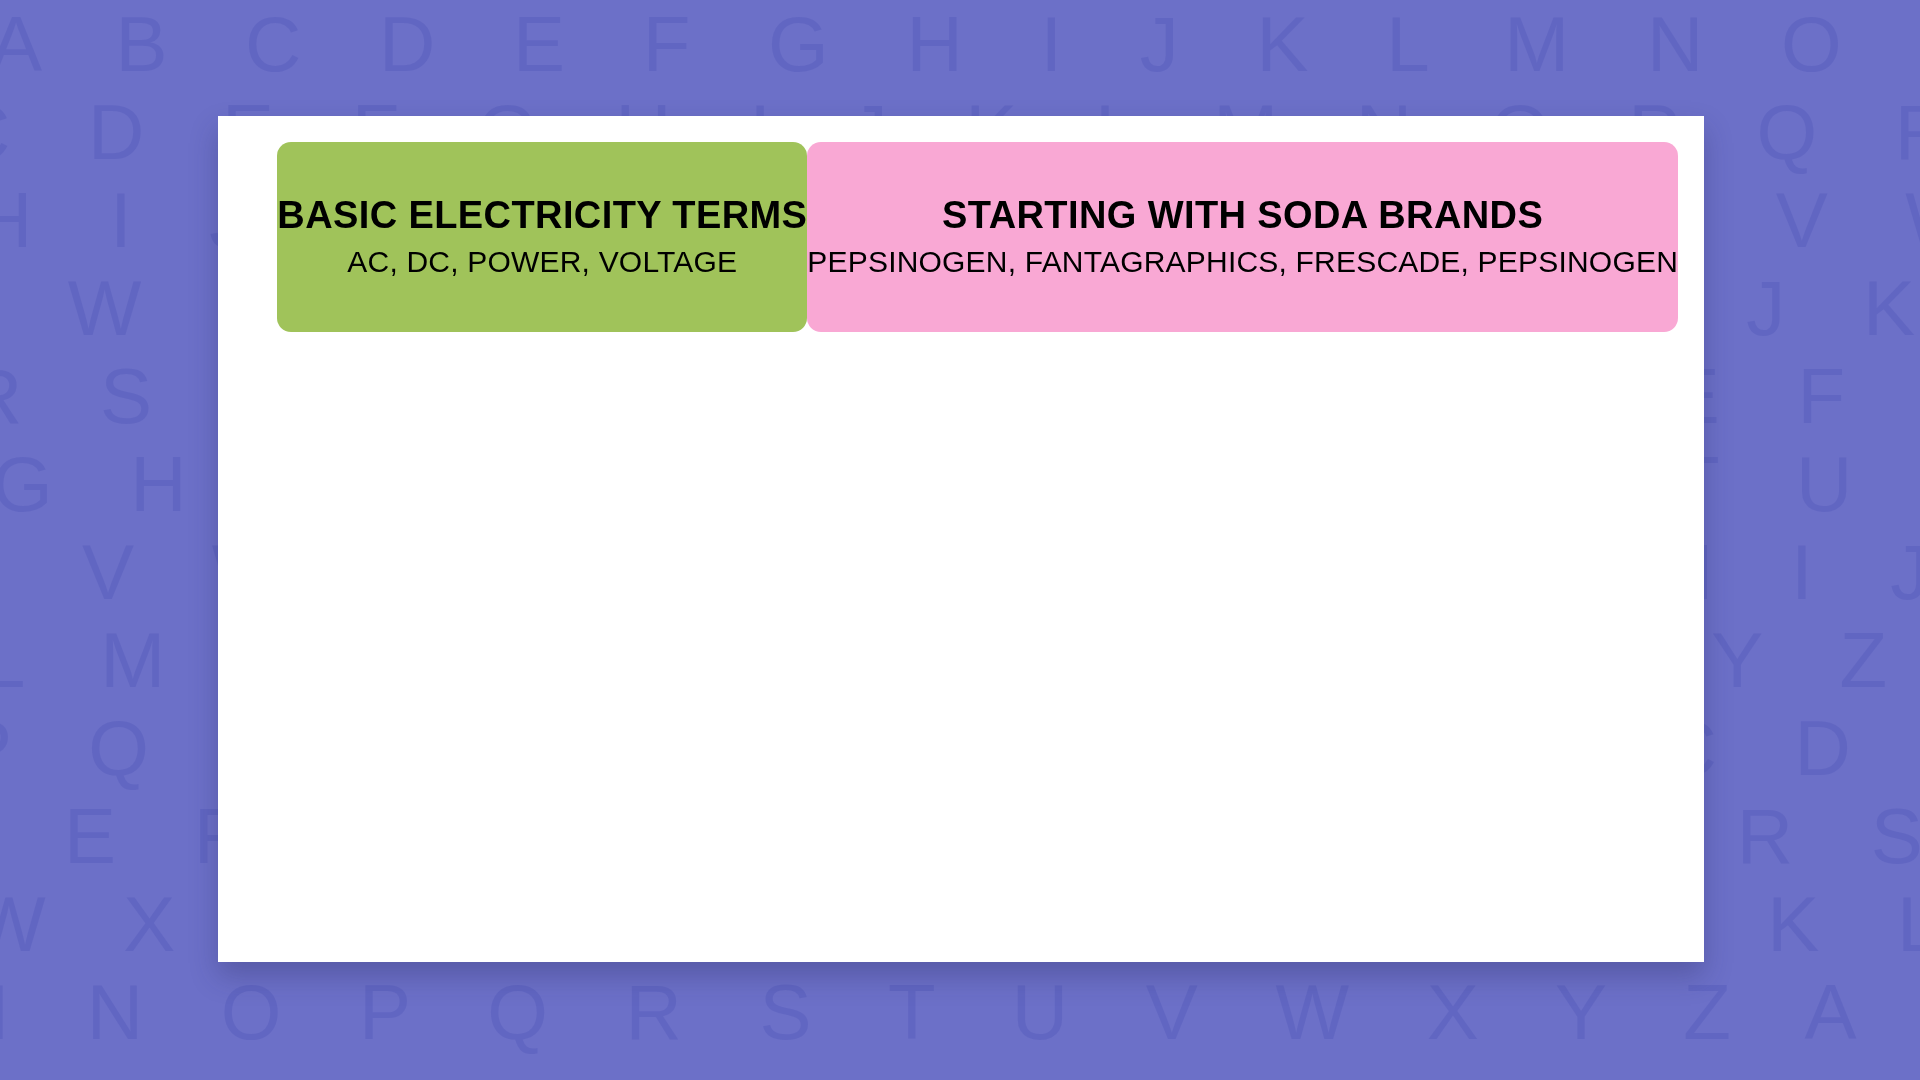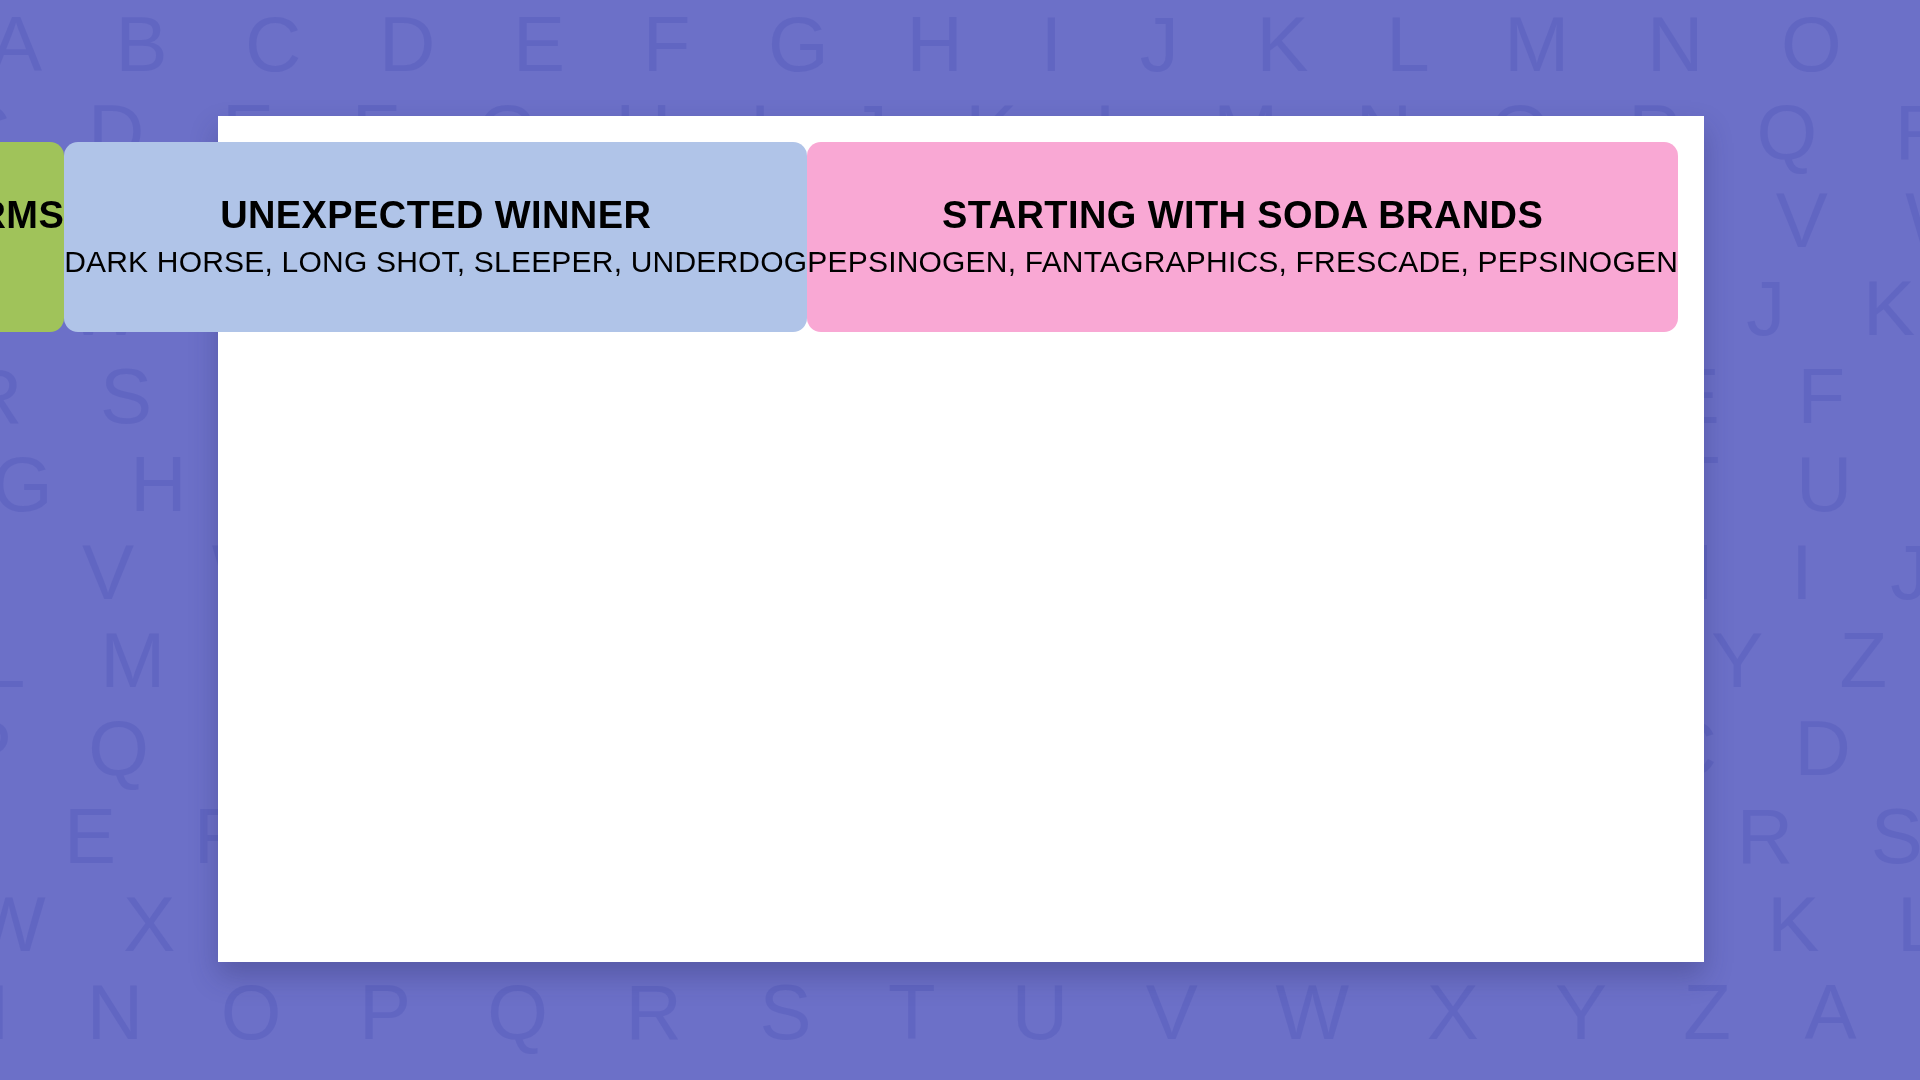--- a/index.html
+++ b/index.html
@@ -111,24 +111,20 @@
       <div class="bg-row" style="left: -56px; color: rgba(90, 95, 190, 0.55);">M N O P Q R S T U V W X Y Z A B C D E F G H I J K L M N O P Q R</div>
     </div>
 
   <div id="card">
 
     <div class="group-row" style="background: rgb(160, 195, 90);">
       <div class="group-title">BASIC ELECTRICITY TERMS</div>
       <div class="group-words">AC, DC, POWER, VOLTAGE</div>
     </div>
 
-    <div class="group-row" style="background: rgb(176, 196, 232);">
-      <div class="group-title">UNEXPECTED WINNER</div>
-      <div class="group-words">DARK HORSE, LONG SHOT, SLEEPER, UNDERDOG</div>
-    </div>
 
 
     <div class="group-row" style="background: #f9a8d4;">
       <div class="group-title">STARTING WITH SODA BRANDS</div>
       <div class="group-words">PEPSINOGEN, FANTAGRAPHICS, FRESCADE, PEPSINOGEN</div>
     </div>
 
   </div>
 </div>
 

